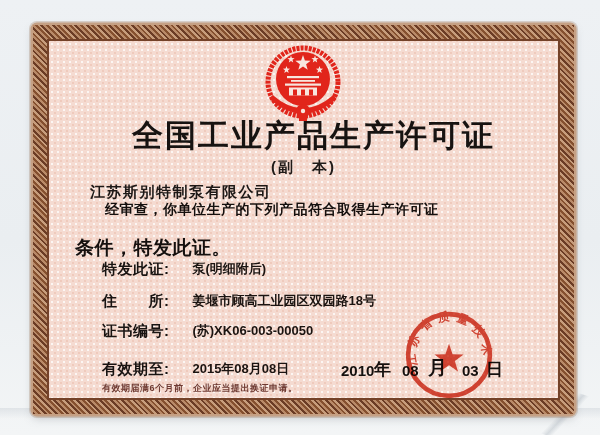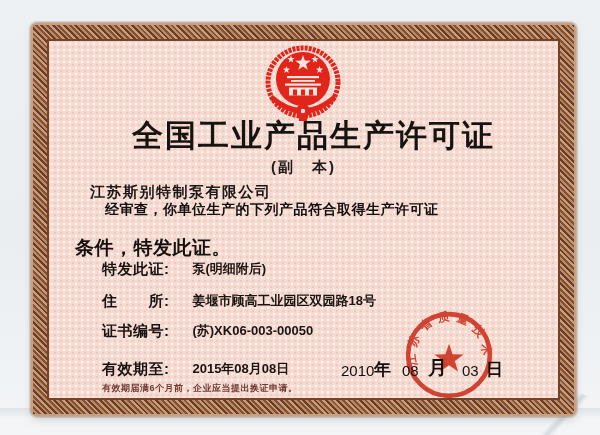--- a/index.html
+++ b/index.html
@@ -58,21 +58,21 @@
     font-size:15px;font-weight:800;color:#191412;letter-spacing:.5px;}
   .row .val{position:static;display:inline-block;margin-left:3px;
     font-size:13px;font-weight:700;color:#1b1411;vertical-align:1px;padding-left:15px;}
   .row-product{top:220px;}
   .row-residence{top:252px;}
   .row-prod-address{top:276px;}
   .row-cert-no{top:282px;}
   .row-valid{top:320px;}
   .note{left:53px;top:343px;font-size:9px;font-weight:700;color:#6e3a32;letter-spacing:.5px;line-height:1;}
   
-  .d-num{font-size:15px;font-weight:400;color:#15100e;line-height:1;}
+  .d-num{font-size:15px;font-weight:700;color:#15100e;line-height:1;}
   .d-cjk{font-size:17px;font-weight:800;color:#15100e;line-height:1;}
   .dy-num{left:292px;top:322px;}
   .dy-lbl{left:325px;top:320px;}
   .dm-num{left:353px;top:322px;text-align:center;}
   .dm-lbl{left:379px;top:317px;font-size:19px;}
   .dd-num{left:413px;top:322px;}
   .dd-lbl{left:437px;top:320px;}
   
   .seal{left:355px;top:269px;width:90px;height:90px;mix-blend-mode:multiply;opacity:.93;}
 </style>

